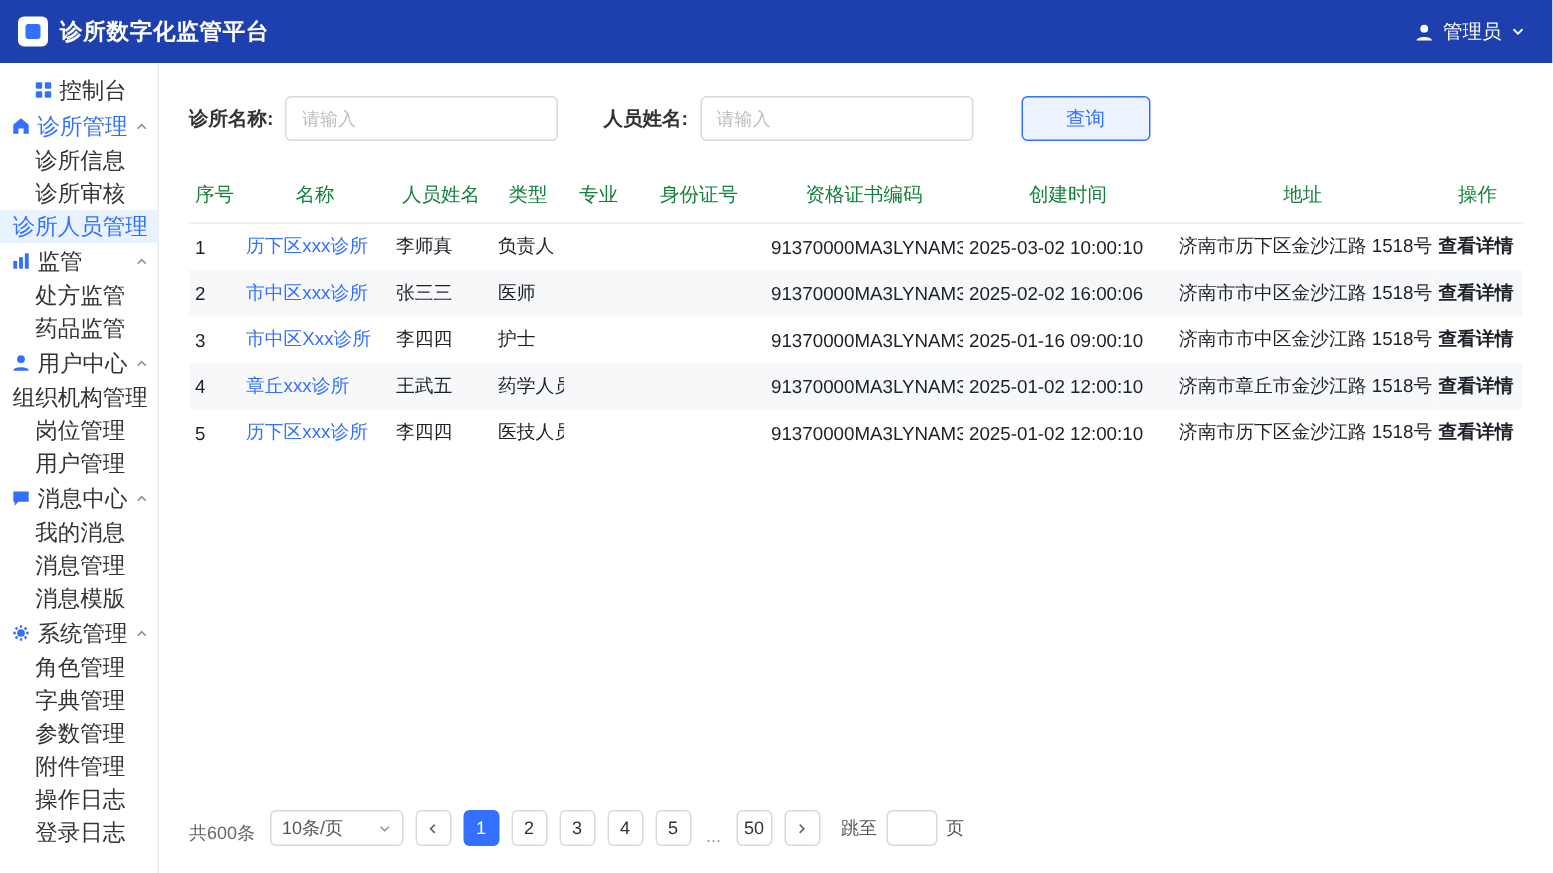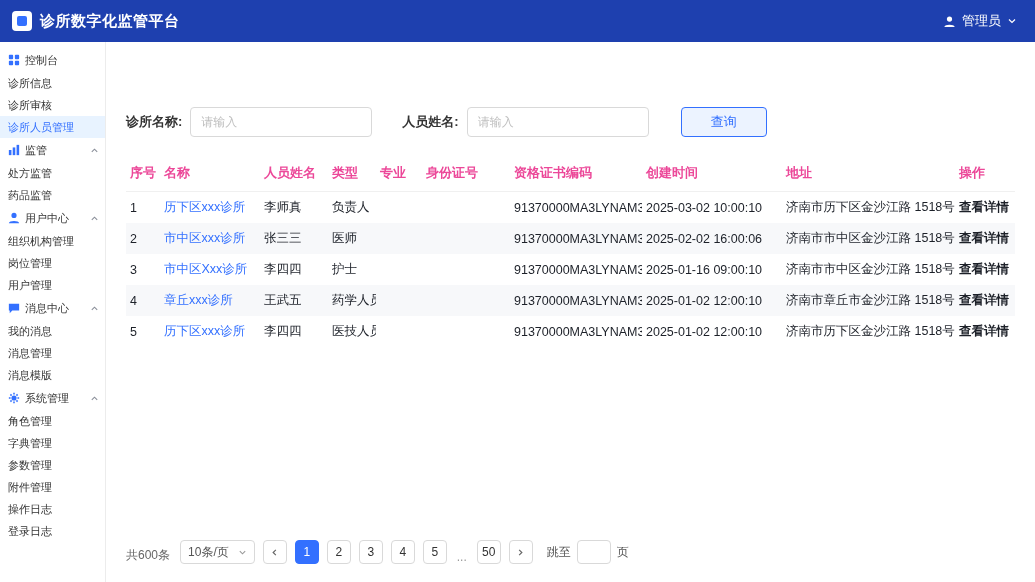--- a/index.html
+++ b/index.html
@@ -15,50 +15,50 @@
   .brand { display:flex; align-items:center; gap:8px; }
   .logo { width:20px; height:20px; background:#fff; border-radius:4px; display:flex; align-items:center; justify-content:center; }
   .logo-inner { width:10px; height:10px; background:#3370ff; border-radius:2px; }
   .app-title { font-size:15px; font-weight:bold; letter-spacing:.5px; }
   .user { display:flex; align-items:center; gap:6px; font-size:13px; cursor:pointer; }
   .user svg { display:block; }
 
   
   .body { flex:1; display:flex; min-height:0; }
   .sidebar { width:106px; border-right:1px solid #ececec; padding-top:6px; overflow:hidden; background:#fff; }
-  .side-item { height:24px; display:flex; align-items:center; gap:5px; padding:0 6px 0 8px; font-size:11px; color:#333; cursor:pointer; white-space:nowrap; }
+  .side-item { height:24px; display:flex; align-items:center; gap:5px; padding:0 6px 0 8px; font-size:15px; color:#333; cursor:pointer; white-space:nowrap;justify-content:center; }
   .side-item.sub { height:22px; }
   .side-item .ic { width:12px; height:12px; flex:0 0 12px; color:#3370ff; display:flex; align-items:center; }
   .side-item .ic svg { width:12px; height:12px; display:block; }
   .side-item .chev { margin-left:auto; color:#8a8f99; display:flex; }
   .side-item.parent-active { color:#3370ff; }
   .side-item.selected { background:#e8f3ff; color:#3370ff; }
 
-  .main { flex:1; display:flex; flex-direction:column; padding:16px 34px 0 20px; min-width:0;margin-top:43px; }
+  .main { flex:1; display:flex; flex-direction:column; padding:16px 34px 0 20px; min-width:0; }
 
   
   .filters { display:flex; align-items:center; margin:6px 0 18px 0; }
   .filters label { font-size:13px; color:#333; font-weight:bold; margin-right:8px; }
   .filters label.second { margin-left:30px; }
   .filters input { width:182px; height:30px; border:1px solid #d9d9d9; border-radius:4px; padding:0 10px; font-size:12px; outline:none; font-family:inherit; }
   .filters input::placeholder { color:#bfbfbf; }
   .btn-query { width:86px; height:30px; border:1px solid #3370ff; background:#ecf3ff; color:#3370ff; border-radius:4px; font-size:13px; margin-left:32px; cursor:pointer; font-family:inherit; }
 
   
   table { border-collapse:collapse; width:100%; table-layout:fixed; }
-  th { text-align:left; font-size:13px; font-weight:bold; color:#ec4899; padding:9px 4px; border-bottom:1px solid #f0f0f0; white-space:nowrap; }
+  th { text-align:center; font-size:13px; font-weight:normal; color:#15803d; padding:9px 4px; border-bottom:1px solid #f0f0f0; white-space:nowrap; }
   td { font-size:12.5px; color:#1d2129; padding:7px 4px; white-space:nowrap; overflow:hidden; }
   tbody tr:nth-child(even) { background:#f7f8fa; }
   .link { color:#3370ff; cursor:pointer; }
   .action-link { font-weight:bold; color:#1d2129; cursor:pointer; }
 
   
   .pagination { margin-top:auto; display:flex; align-items:flex-end; gap:8px; padding:12px 0 18px 0; font-size:12px; color:#666; }
   .pg-total { color:#666; margin-right:2px; }
-  .page-size { height:24px; border:1px solid #d9d9d9; border-radius:4px; display:flex; align-items:center; gap:9px; padding:0 7px; color:#555; cursor:pointer; background:#fff; }
+  .page-size { height:24px; border:1px solid #d9d9d9; border-radius:4px; display:flex; align-items:center; gap:23px; padding:0 7px; color:#555; cursor:pointer; background:#fff; }
   .page-size .chev-down { color:#999; display:flex; }
   .page-btn { min-width:24px; height:24px; padding:0 4px; border:1px solid #d9d9d9; border-radius:4px; display:flex; align-items:center; justify-content:center; background:#fff; color:#333; cursor:pointer; }
   .page-btn.arrow { color:#666; }
   .page-btn.active { background:#3370ff; border-color:#3370ff; color:#fff; }
   .pg-ellipsis { color:#999; padding:0 2px; }
   .jump-wrap { display:flex; align-items:center; gap:6px; margin-left:6px; color:#555; }
   .jump-input { width:34px; height:24px; border:1px solid #d9d9d9; border-radius:4px; outline:none; padding:0 4px; font-family:inherit; }
 </style>
 </head>
 <body>
@@ -96,20 +96,33 @@
             <svg viewBox="0 0 14 14" fill="currentColor">
               <rect x="1" y="1" width="5" height="5" rx="1"></rect>
               <rect x="8" y="1" width="5" height="5" rx="1"></rect>
               <rect x="1" y="8" width="5" height="5" rx="1"></rect>
               <rect x="8" y="8" width="5" height="5" rx="1"></rect>
             </svg>
           </span>
         <span class="lbl">控制台</span>
       </div>
 
+      <div class="side-item parent-active">
+        <span class="ic">
+            <svg viewBox="0 0 14 14" fill="currentColor">
+              <path d="M7 1 L13 6 V13 H9 V9 H5 V13 H1 V6 Z"></path>
+            </svg>
+          </span>
+        <span class="lbl">诊所管理</span>
+        <span class="chev">
+            <svg width="9" height="9" viewBox="0 0 10 10">
+              <polyline points="2,6.5 5,3.5 8,6.5" fill="none" stroke="currentColor" stroke-width="1.2"></polyline>
+            </svg>
+          </span>
+      </div>
       <div class="side-item sub">
           <span class="lbl">诊所信息</span>
         </div>
       <div class="side-item sub">
           <span class="lbl">诊所审核</span>
         </div>
       <div class="side-item sub selected">
           <span class="lbl">诊所人员管理</span>
         </div>
 

